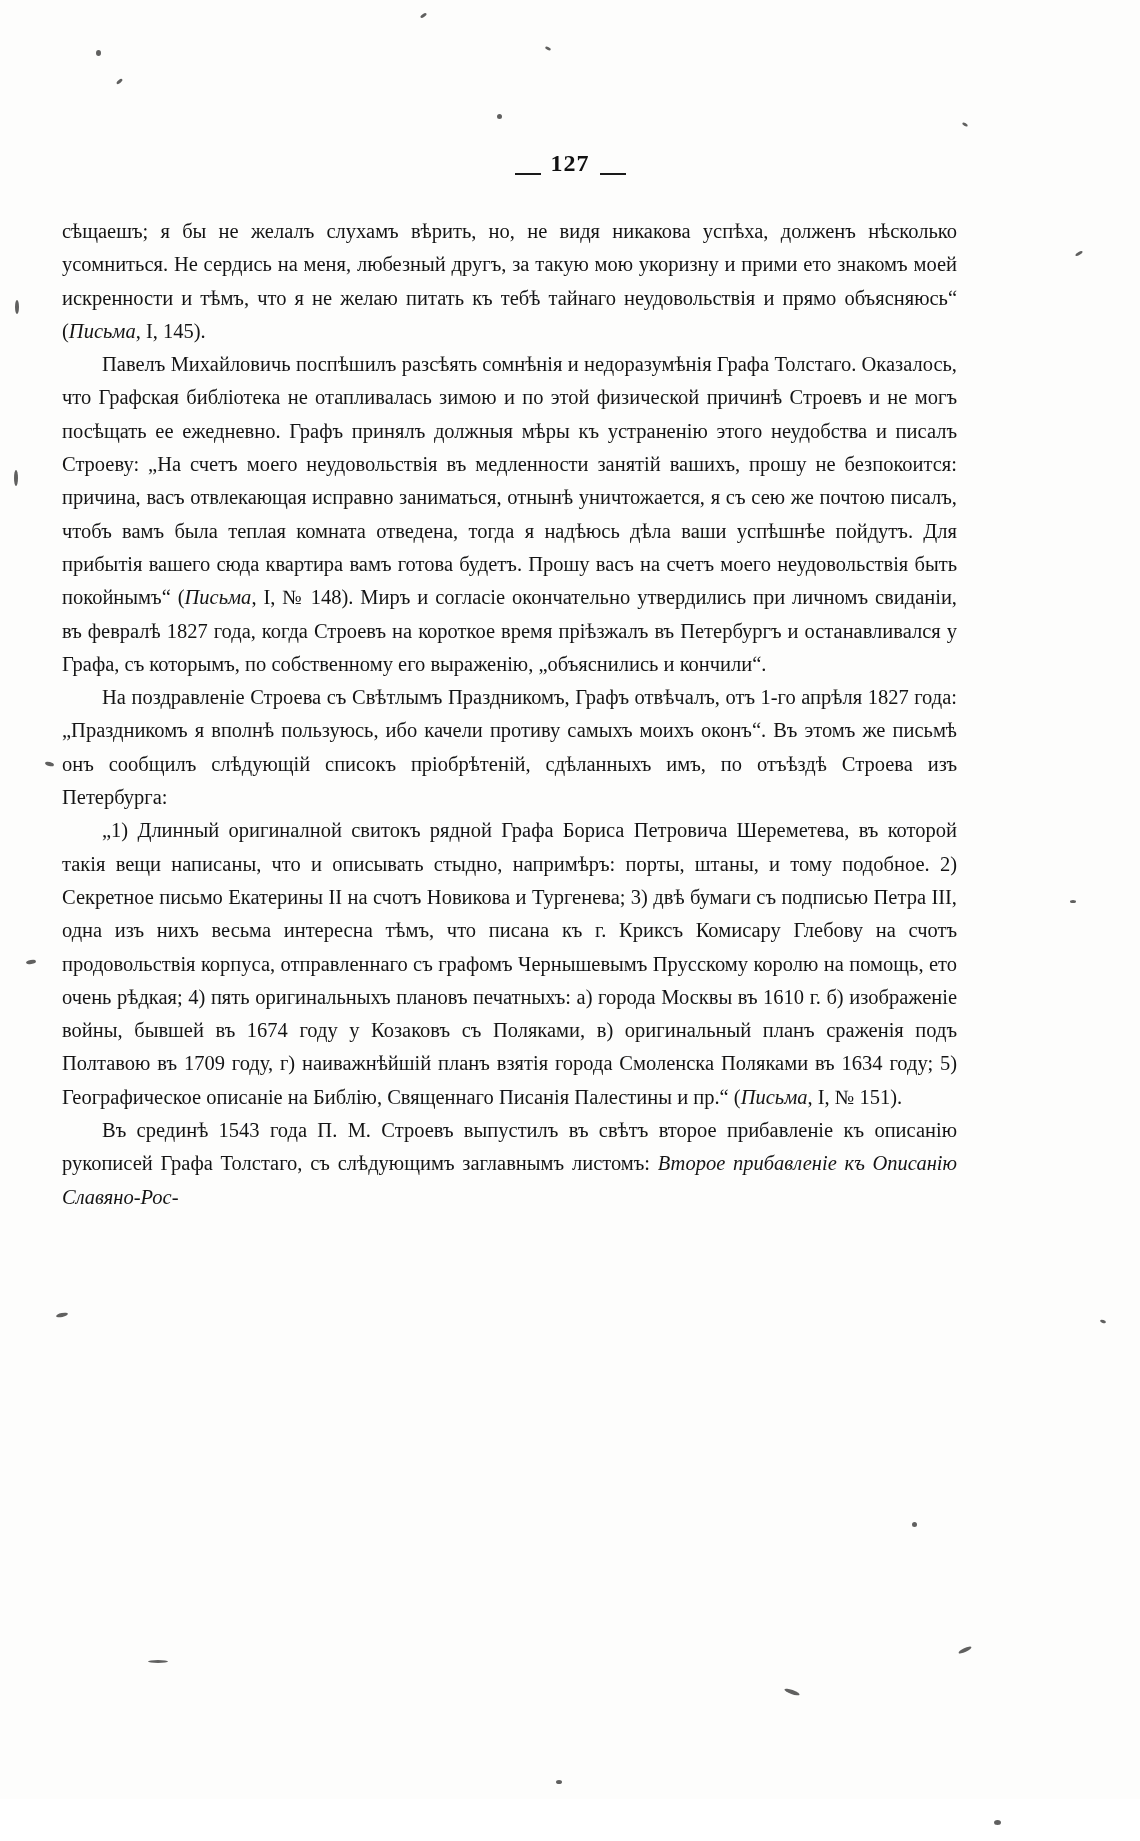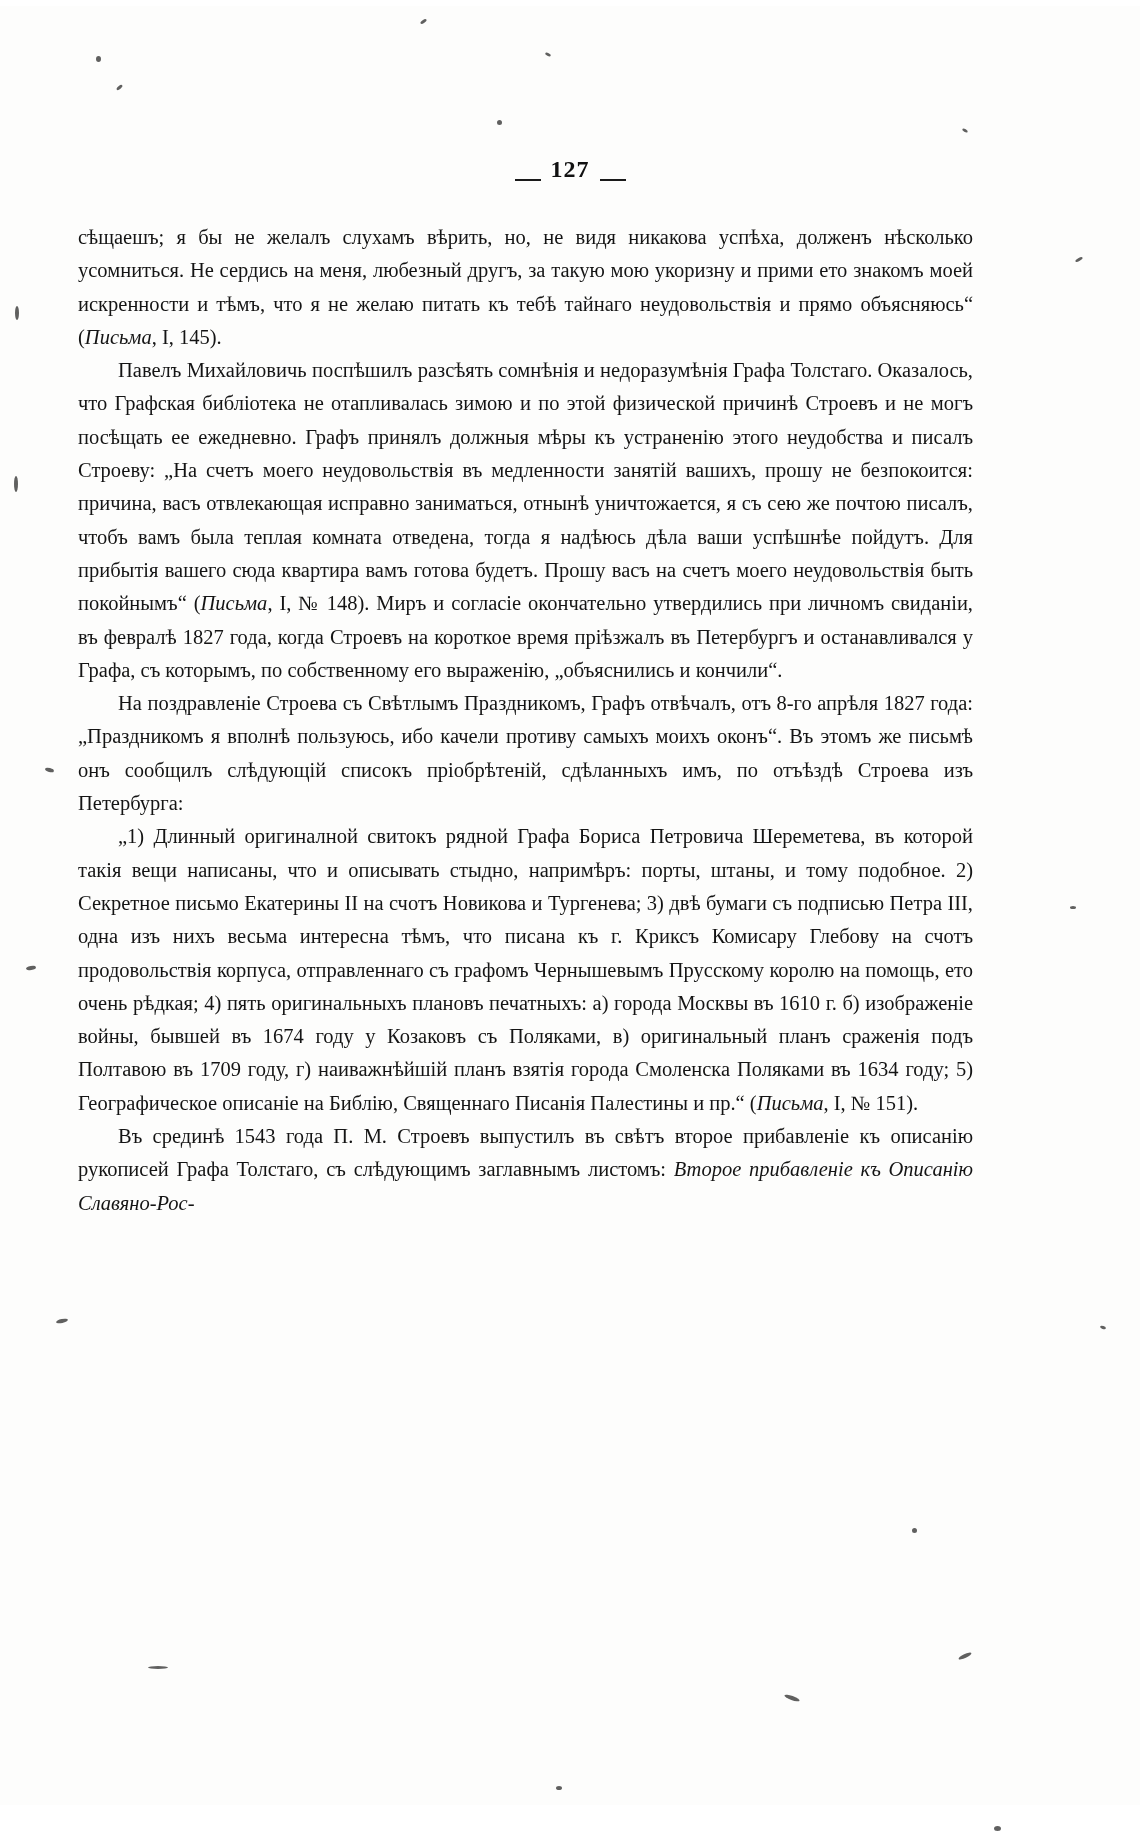--- a/index.html
+++ b/index.html
@@ -14,21 +14,20 @@
     font-family: "Liberation Serif", serif;
     color: #111111;
     overflow: hidden;
   }
   .page {
     position: absolute;
     top: 0; left: 0;
     width: 1140px;
     height: 1799px;
     background: #fdfdfc;
-    margin-top: 6px;
   }
   
   .speck {
     position: absolute;
     background: #2b2b2b;
     border-radius: 50%;
     opacity: .75;
   }
   .page-number-wrap {
     position: absolute;
@@ -54,21 +53,21 @@
     width: 26px;
     height: 2px;
     background: #1a1a1a;
   }
   .page-number::before { left: -32px; }
   .page-number::after  { right: -32px; }
 
   .text-block {
     position: absolute;
     top: 215px;
-    left: 78px;
+    left: 62px;
     width: 895px;
     font-size: 20.5px;
     line-height: 33.3px;
     text-align: justify;
     text-justify: inter-word;
     color: #141414;
     font-family: "Liberation Serif", serif;
     -webkit-font-smoothing: none;
   }
   .text-block p {
@@ -110,20 +109,20 @@
 
   <div class="page-number-wrap">
     <span class="page-number">127</span>
   </div>
 
   <div class="text-block">
     <p class="noindent"><span>сѣщаешъ; я бы не желалъ слухамъ вѣрить, но, не видя никакова успѣха, долженъ нѣсколько усомниться. Не сердись на меня, любезный другъ, за такую мою укоризну и прими ето знакомъ моей искренности и тѣмъ, что я не желаю питать къ тебѣ тайнаго неудовольствія и прямо объясняюсь“ (</span><span class="ital">Письма</span><span>, I, 145).</span></p>
 
     <p><span>Павелъ Михайловичь поспѣшилъ разсѣять сомнѣнія и недоразумѣнія Графа Толстаго. Оказалось, что Графская библіотека не отапливалась зимою и по этой физической причинѣ Строевъ и не могъ посѣщать ее ежедневно. Графъ принялъ должныя мѣры къ устраненію этого неудобства и писалъ Строеву: „На счетъ моего неудовольствія въ медленности занятій вашихъ, прошу не безпокоится: причина, васъ отвлекающая исправно заниматься, отнынѣ уничтожается, я съ сею же почтою писалъ, чтобъ вамъ была теплая комната отведена, тогда я надѣюсь дѣла ваши успѣшнѣе пойдутъ. Для прибытія вашего сюда квартира вамъ готова будетъ. Прошу васъ на счетъ моего неудовольствія быть покойнымъ“ (</span><span class="ital">Письма</span><span>, I, № 148). Миръ и согласіе окончательно утвердились при личномъ свиданіи, въ февралѣ 1827 года, когда Строевъ на короткое время пріѣзжалъ въ Петербургъ и останавливался у Графа, съ которымъ, по собственному его выраженію, „объяснились и кончили“.</span></p>
 
-    <p><span>На поздравленіе Строева съ Свѣтлымъ Праздникомъ, Графъ отвѣчалъ, отъ 8-го апрѣля 1827 года: „Праздникомъ я вполнѣ пользуюсь, ибо качели противу самыхъ моихъ оконъ“. Въ этомъ же письмѣ онъ сообщилъ слѣдующій списокъ пріобрѣтеній, сдѣланныхъ имъ, по отъѣздѣ Строева изъ Петербурга:</span></p>
+    <p><span>На поздравленіе Строева съ Свѣтлымъ Праздникомъ, Графъ отвѣчалъ, отъ 1-го апрѣля 1827 года: „Праздникомъ я вполнѣ пользуюсь, ибо качели противу самыхъ моихъ оконъ“. Въ этомъ же письмѣ онъ сообщилъ слѣдующій списокъ пріобрѣтеній, сдѣланныхъ имъ, по отъѣздѣ Строева изъ Петербурга:</span></p>
 
     <p><span>„1) Длинный оригиналной свитокъ рядной Графа Бориса Петровича Шереметева, въ которой такія вещи написаны, что и описывать стыдно, напримѣръ: порты, штаны, и тому подобное. 2) Секретное письмо Екатерины II на счотъ Новикова и Тургенева; 3) двѣ бумаги съ подписью Петра III, одна изъ нихъ весьма интересна тѣмъ, что писана къ г. Криксъ Комисару Глебову на счотъ продовольствія корпуса, отправленнаго съ графомъ Чернышевымъ Прусскому королю на помощь, ето очень рѣдкая; 4) пять оригинальныхъ плановъ печатныхъ: а) города Москвы въ 1610 г. б) изображеніе войны, бывшей въ 1674 году у Козаковъ съ Поляками, в) оригинальный планъ сраженія подъ Полтавою въ 1709 году, г) наиважнѣйшій планъ взятія города Смоленска Поляками въ 1634 году; 5) Географическое описаніе на Библію, Священнаго Писанія Палестины и пр.“ (</span><span class="ital">Письма</span><span>, I, № 151).</span></p>
 
     <p><span>Въ срединѣ 1543 года П. М. Строевъ выпустилъ въ свѣтъ второе прибавленіе къ описанію рукописей Графа Толстаго, съ слѣдующимъ заглавнымъ листомъ: </span><span class="ital">Второе прибавленіе къ Описанію Славяно-Рос-</span></p>
   </div>
 
 </div>
 
 </body></html>

